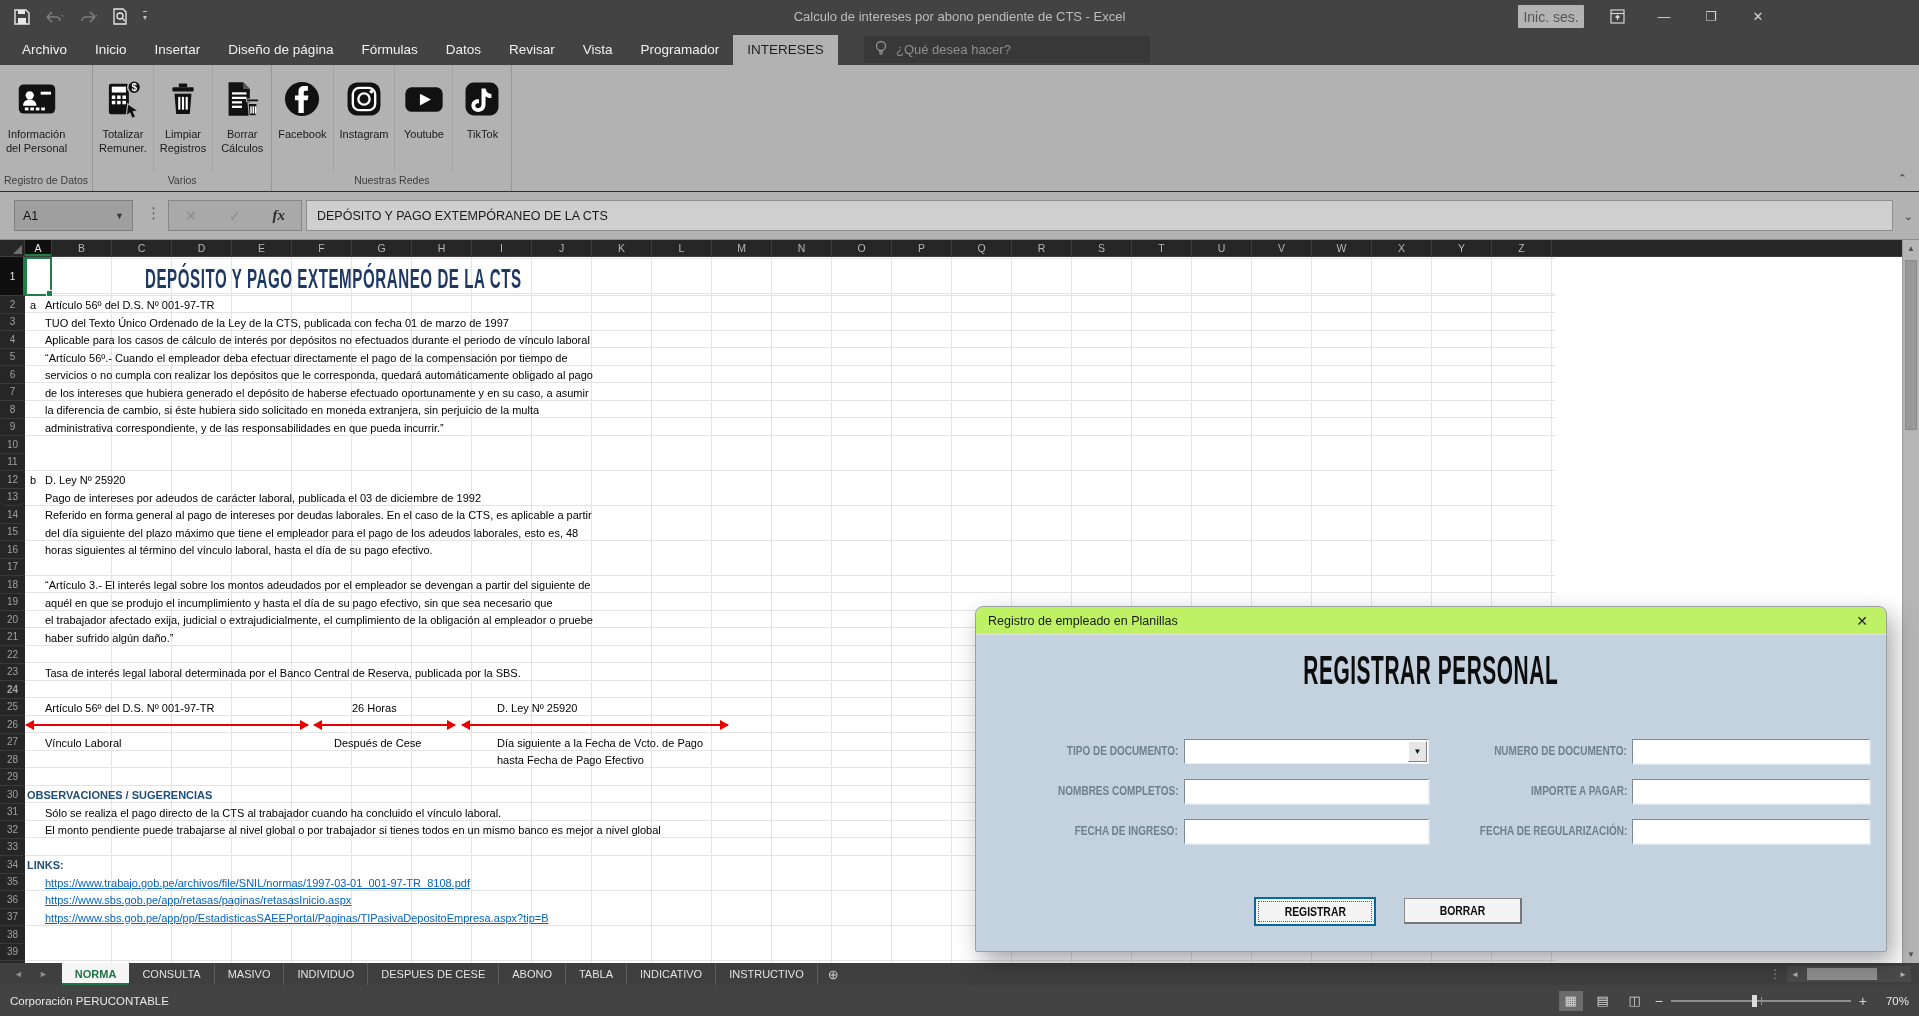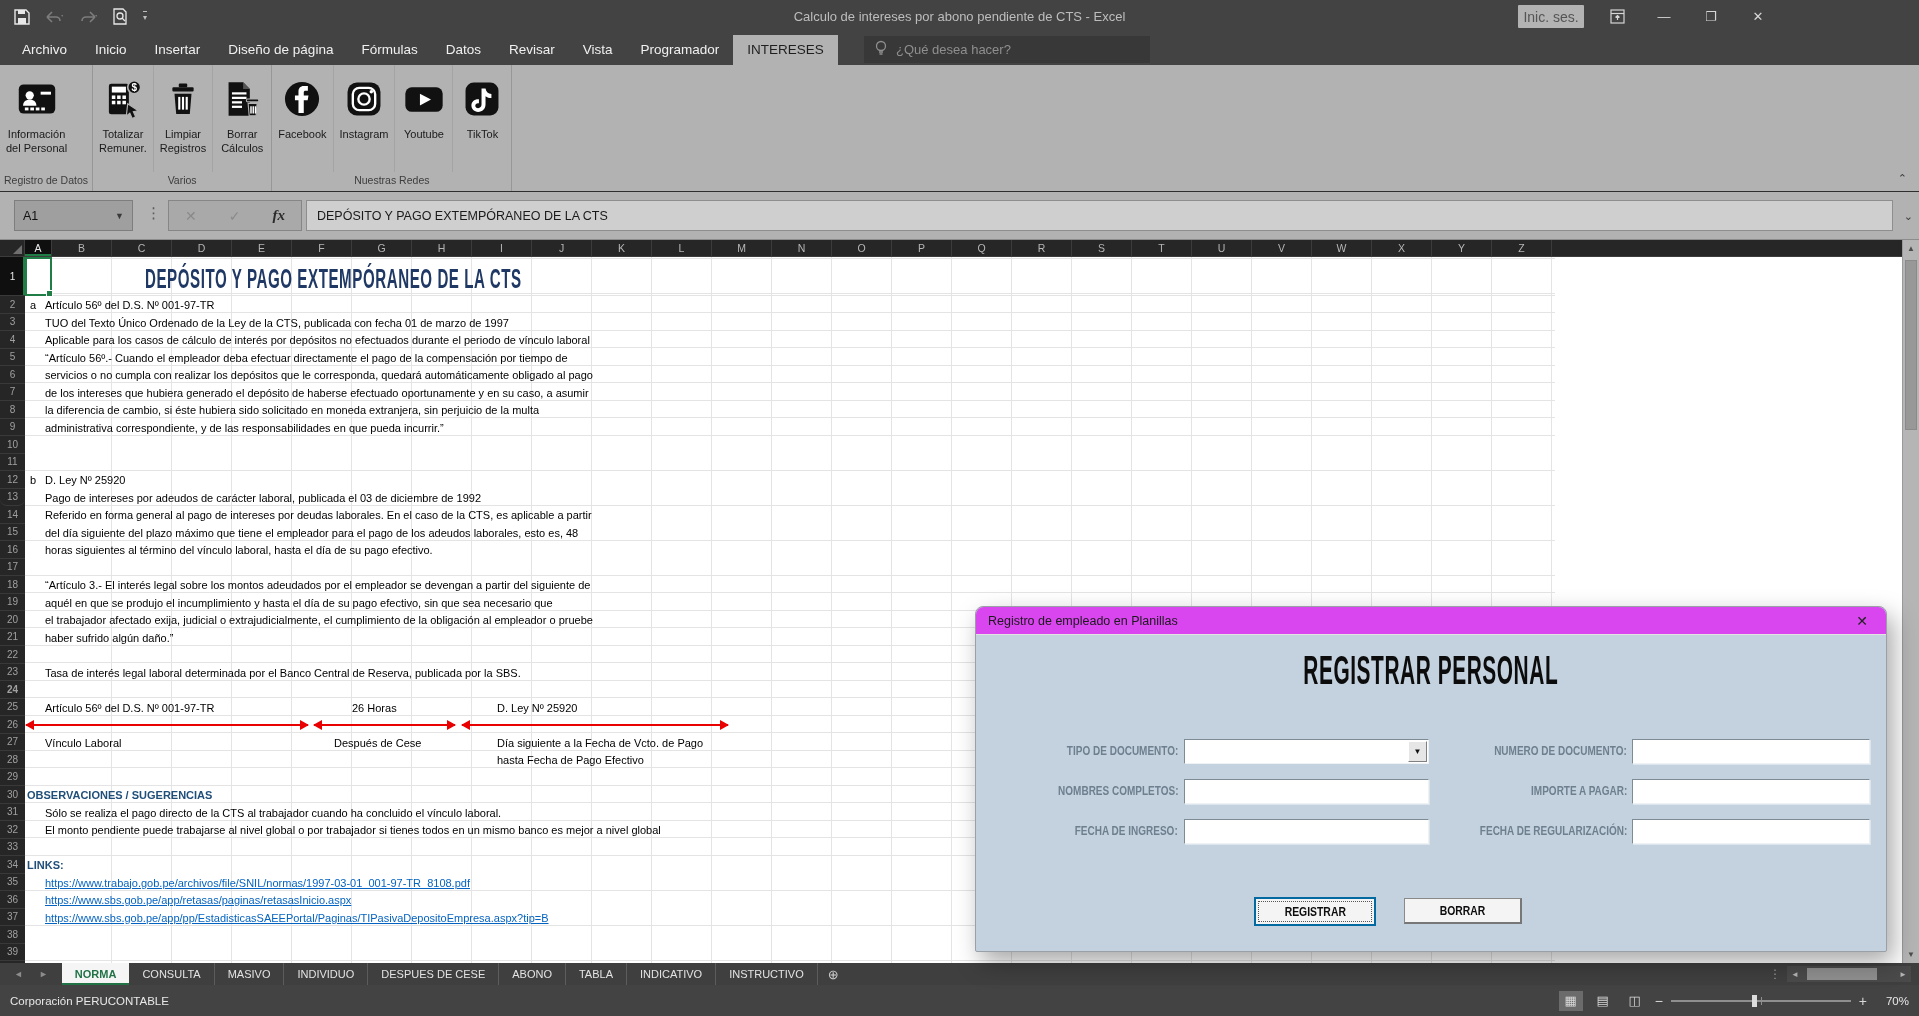--- a/index.html
+++ b/index.html
@@ -95,21 +95,21 @@
   .vicon.on { background:#6b6b6b; }
   .zslider { display:flex; align-items:center; gap:8px; }
   .ztrack { position:relative; width:180px; height:14px; }
   .ztrack .zline { position:absolute; left:0; right:0; top:6px; height:2px; background:#8f8f8f; }
   .ztrack .zmid { position:absolute; left:50%; top:3px; width:1px; height:8px; background:#8f8f8f; }
   .ztrack .zthumb { position:absolute; left:45%; top:1px; width:5px; height:12px; background:#dcdcdc; }
   .zpm { font-size:14px; color:#d8d8d8; }
   .zpct { font-size:11.5px; width:34px; text-align:right; }
   
   .dialog { position:absolute; left:975px; top:606px; width:912px; height:346px; background:#c4d2df; border:1px solid #9aa0a6; border-radius:8px 8px 2px 2px; box-shadow:6px 10px 24px rgba(0,0,0,.35); z-index:50; }
-  .dlg-title { height:28px; background:#d946ef; border-radius:8px 8px 0 0; display:flex; align-items:center; padding:0 12px; font-size:12.5px; color:#1a1a1a; border-bottom:1px solid #e3e3e3;text-align:center; }
+  .dlg-title { height:28px; background:#bef264; border-radius:8px 8px 0 0; display:flex; align-items:center; padding:0 12px; font-size:12.5px; color:#1a1a1a; border-bottom:1px solid #e3e3e3;text-align:center; }
   .dlg-close { margin-left:auto; font-size:14px; color:#222; padding:0 6px; }
   .dlg-heading { position:absolute; left:0; top:40px; width:100%; text-align:center; }
   .dlg-heading span { display:inline-block; font-size:38px; font-weight:bold; color:#0c0c0c; letter-spacing:1px; transform:scale(.55,1.08); transform-origin:center top; white-space:nowrap; }
   .dframe { position:absolute; left:13px; top:108px; width:886px; height:170px; border:1px solid #98a4ae; border-radius:2px; }
   .dframe-label { position:absolute; left:14px; top:-9px; background:#c4d2df; padding:0 5px; }
   .dframe-label span { display:inline-block; font-size:16px; font-weight:bold; color:#0c0c0c; transform:scale(.75,1.05); transform-origin:left center; white-space:nowrap; }
   .dlabel { position:absolute; height:24px; display:flex; align-items:center; justify-content:flex-end; }
   .dlabel span { display:inline-block; font-size:12.5px; font-weight:bold; color:#6e7f8d; transform:scale(.8,1.05); transform-origin:right center; white-space:nowrap; }
   .dinput { position:absolute; height:25px; background:#fff; border:1px solid; border-color:#7e8a94 #eef2f5 #eef2f5 #7e8a94; box-shadow:1px 1px 0 #dde5ec; }
   .dcombo { position:absolute; height:25px; background:#fff; border:1px solid; border-color:#7e8a94 #eef2f5 #eef2f5 #7e8a94; }

